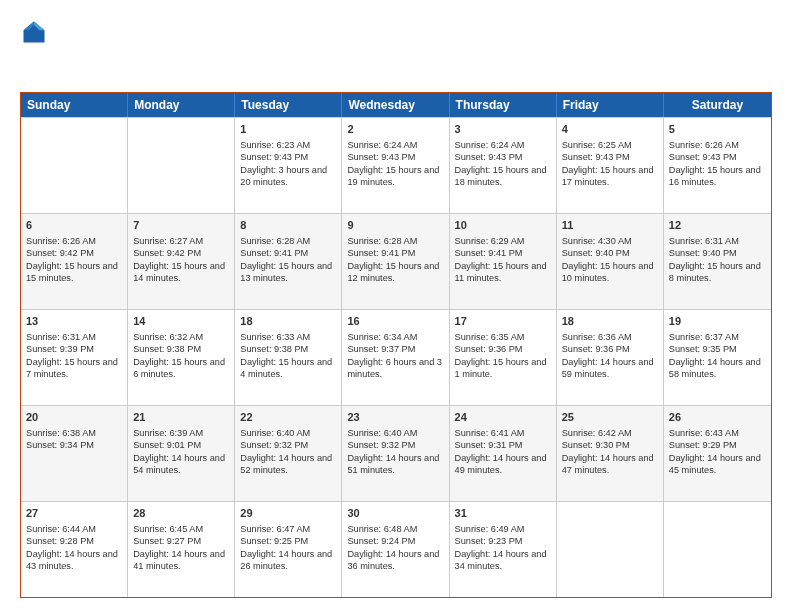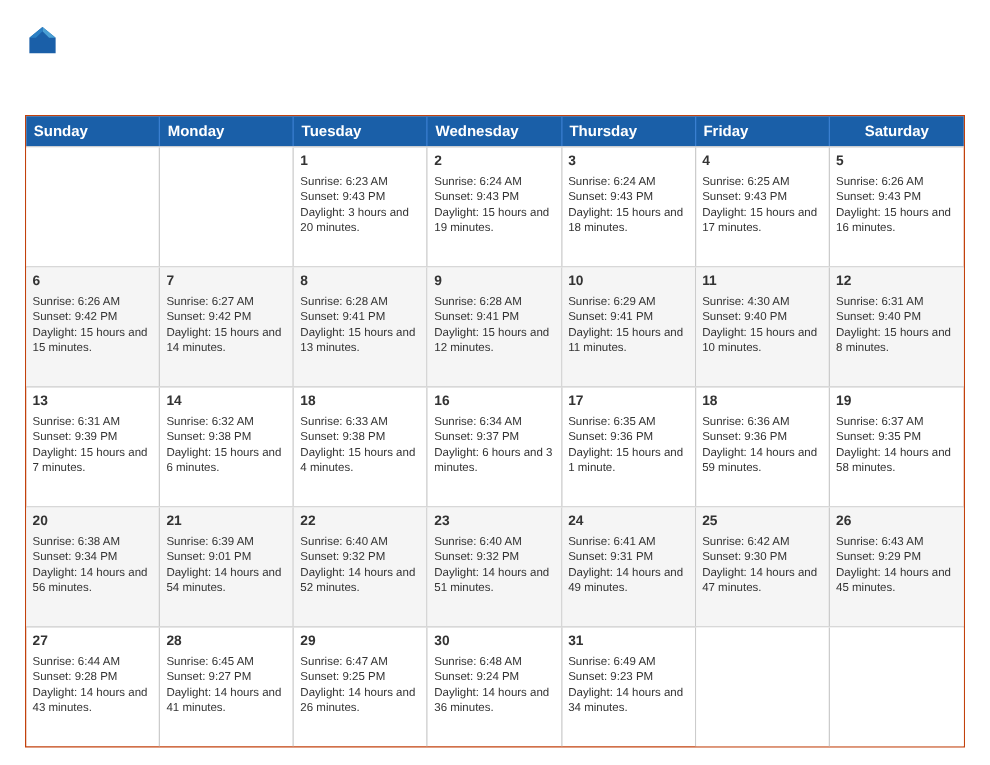--- a/index.html
+++ b/index.html
@@ -160,21 +160,21 @@
         <div class="cal-row">
           <div class="cal-cell"><span class="day-num">13</span><span>Sunrise: 6:31 AM</span><br><span>Sunset: 9:39 PM</span><br><span>Daylight: 15 hours and 7 minutes.</span></div>
           <div class="cal-cell"><span class="day-num">14</span><span>Sunrise: 6:32 AM</span><br><span>Sunset: 9:38 PM</span><br><span>Daylight: 15 hours and 6 minutes.</span></div>
           <div class="cal-cell"><span class="day-num">18</span><span>Sunrise: 6:33 AM</span><br><span>Sunset: 9:38 PM</span><br><span>Daylight: 15 hours and 4 minutes.</span></div>
           <div class="cal-cell"><span class="day-num">16</span><span>Sunrise: 6:34 AM</span><br><span>Sunset: 9:37 PM</span><br><span>Daylight: 6 hours and 3 minutes.</span></div>
           <div class="cal-cell"><span class="day-num">17</span><span>Sunrise: 6:35 AM</span><br><span>Sunset: 9:36 PM</span><br><span>Daylight: 15 hours and 1 minute.</span></div>
           <div class="cal-cell"><span class="day-num">18</span><span>Sunrise: 6:36 AM</span><br><span>Sunset: 9:36 PM</span><br><span>Daylight: 14 hours and 59 minutes.</span></div>
           <div class="cal-cell"><span class="day-num">19</span><span>Sunrise: 6:37 AM</span><br><span>Sunset: 9:35 PM</span><br><span>Daylight: 14 hours and 58 minutes.</span></div>
         </div>
         <div class="cal-row alt-row">
-          <div class="cal-cell"><span class="day-num">20</span><span>Sunrise: 6:38 AM</span><br><span>Sunset: 9:34 PM</span><br><span>Daylight: 14 hours and 56 minutes.</span></div>
+          <div class="cal-cell"><span class="day-num">20</span><span>Sunrise: 6:38 AM</span><br><span>Sunset: 9:34 PM</span><br></div>
           <div class="cal-cell"><span class="day-num">21</span><span>Sunrise: 6:39 AM</span><br><span>Sunset: 9:01 PM</span><br><span>Daylight: 14 hours and 54 minutes.</span></div>
           <div class="cal-cell"><span class="day-num">22</span><span>Sunrise: 6:40 AM</span><br><span>Sunset: 9:32 PM</span><br><span>Daylight: 14 hours and 52 minutes.</span></div>
           <div class="cal-cell"><span class="day-num">23</span><span>Sunrise: 6:40 AM</span><br><span>Sunset: 9:32 PM</span><br><span>Daylight: 14 hours and 51 minutes.</span></div>
           <div class="cal-cell"><span class="day-num">24</span><span>Sunrise: 6:41 AM</span><br><span>Sunset: 9:31 PM</span><br><span>Daylight: 14 hours and 49 minutes.</span></div>
           <div class="cal-cell"><span class="day-num">25</span><span>Sunrise: 6:42 AM</span><br><span>Sunset: 9:30 PM</span><br><span>Daylight: 14 hours and 47 minutes.</span></div>
           <div class="cal-cell"><span class="day-num">26</span><span>Sunrise: 6:43 AM</span><br><span>Sunset: 9:29 PM</span><br><span>Daylight: 14 hours and 45 minutes.</span></div>
         </div>
         <div class="cal-row">
           <div class="cal-cell"><span class="day-num">27</span><span>Sunrise: 6:44 AM</span><br><span>Sunset: 9:28 PM</span><br><span>Daylight: 14 hours and 43 minutes.</span></div>
           <div class="cal-cell"><span class="day-num">28</span><span>Sunrise: 6:45 AM</span><br><span>Sunset: 9:27 PM</span><br><span>Daylight: 14 hours and 41 minutes.</span></div>

